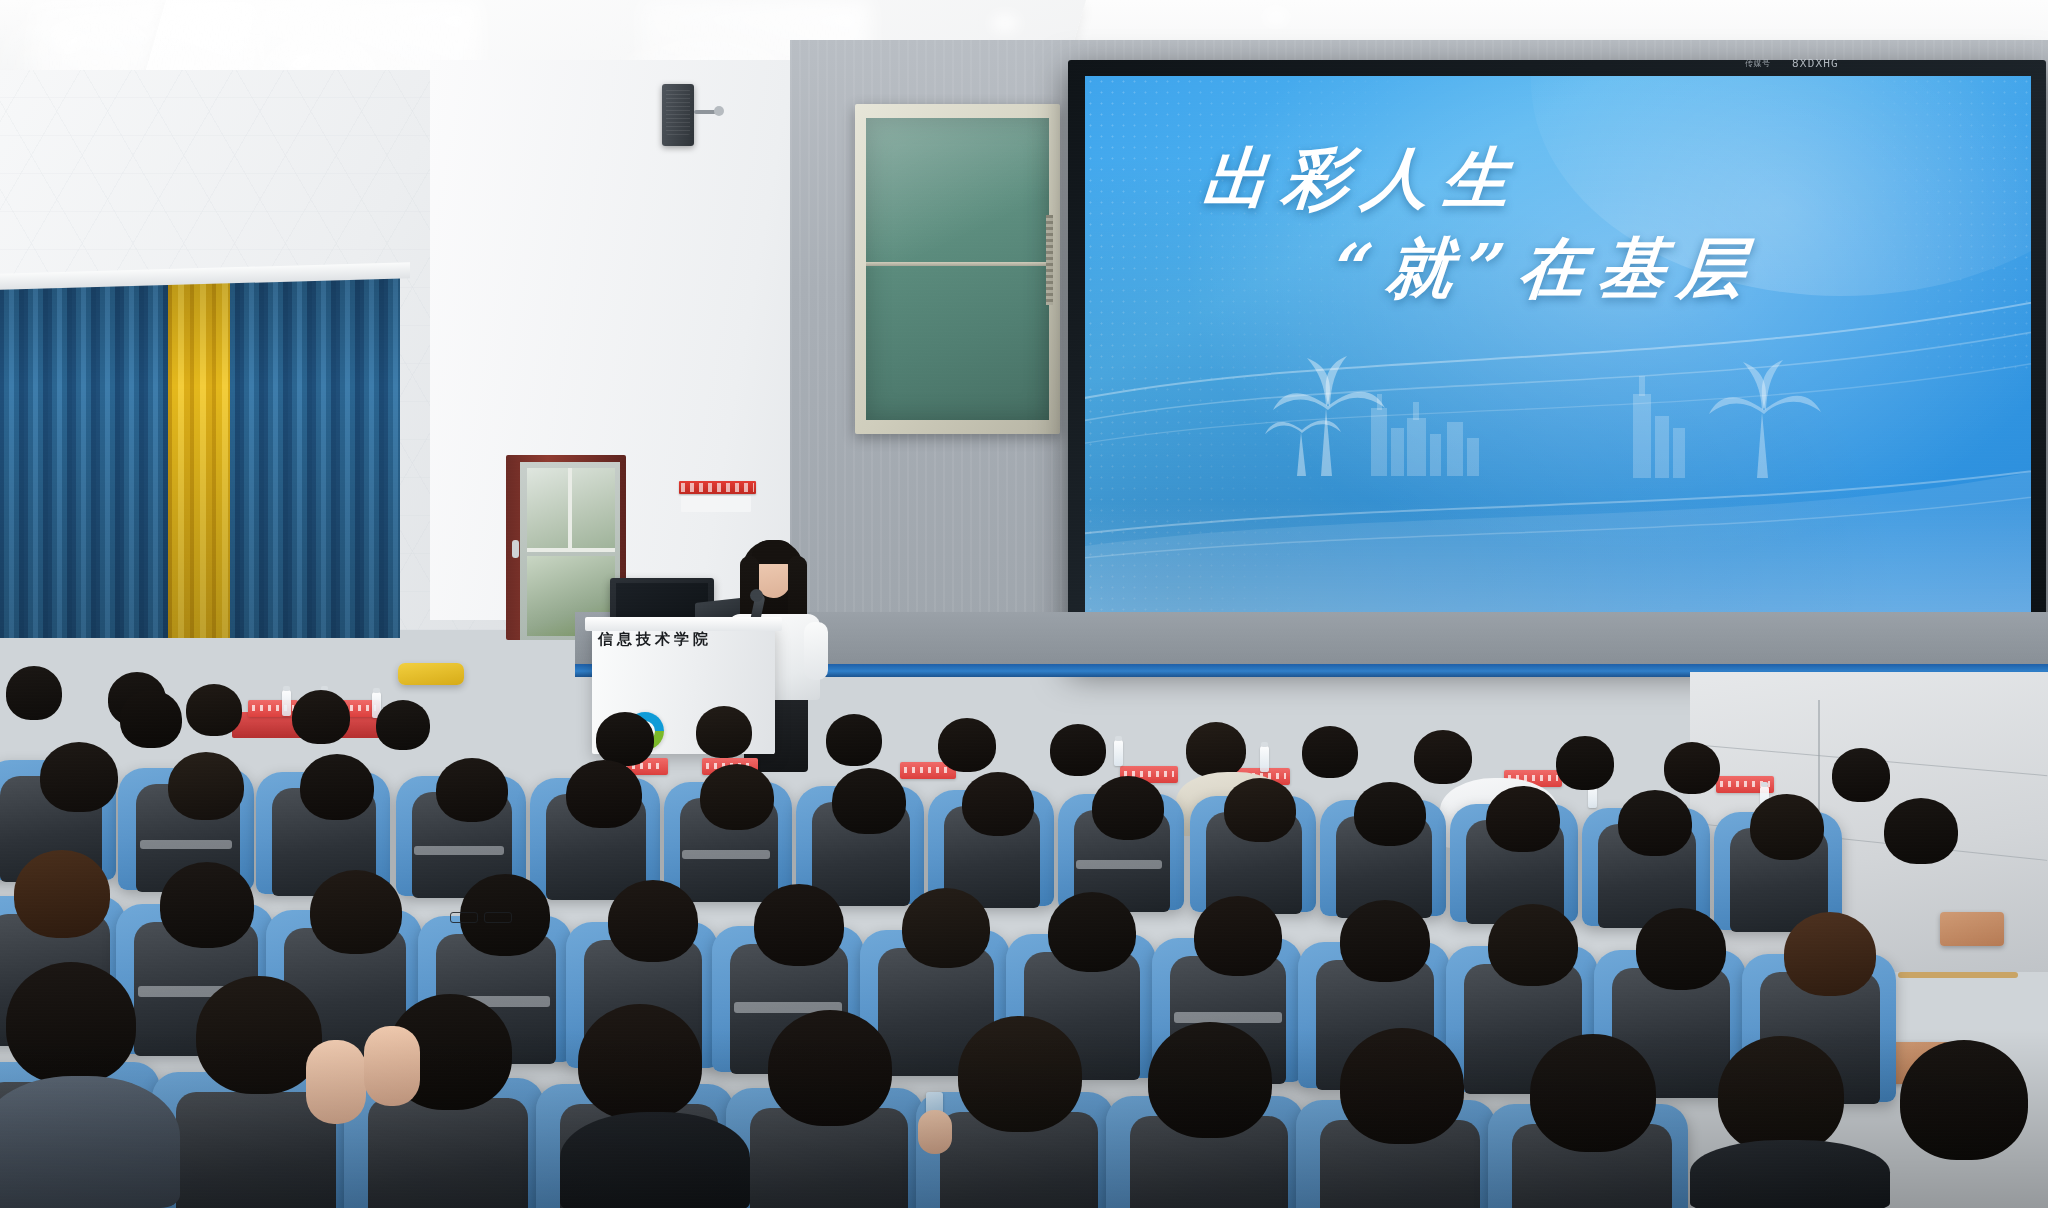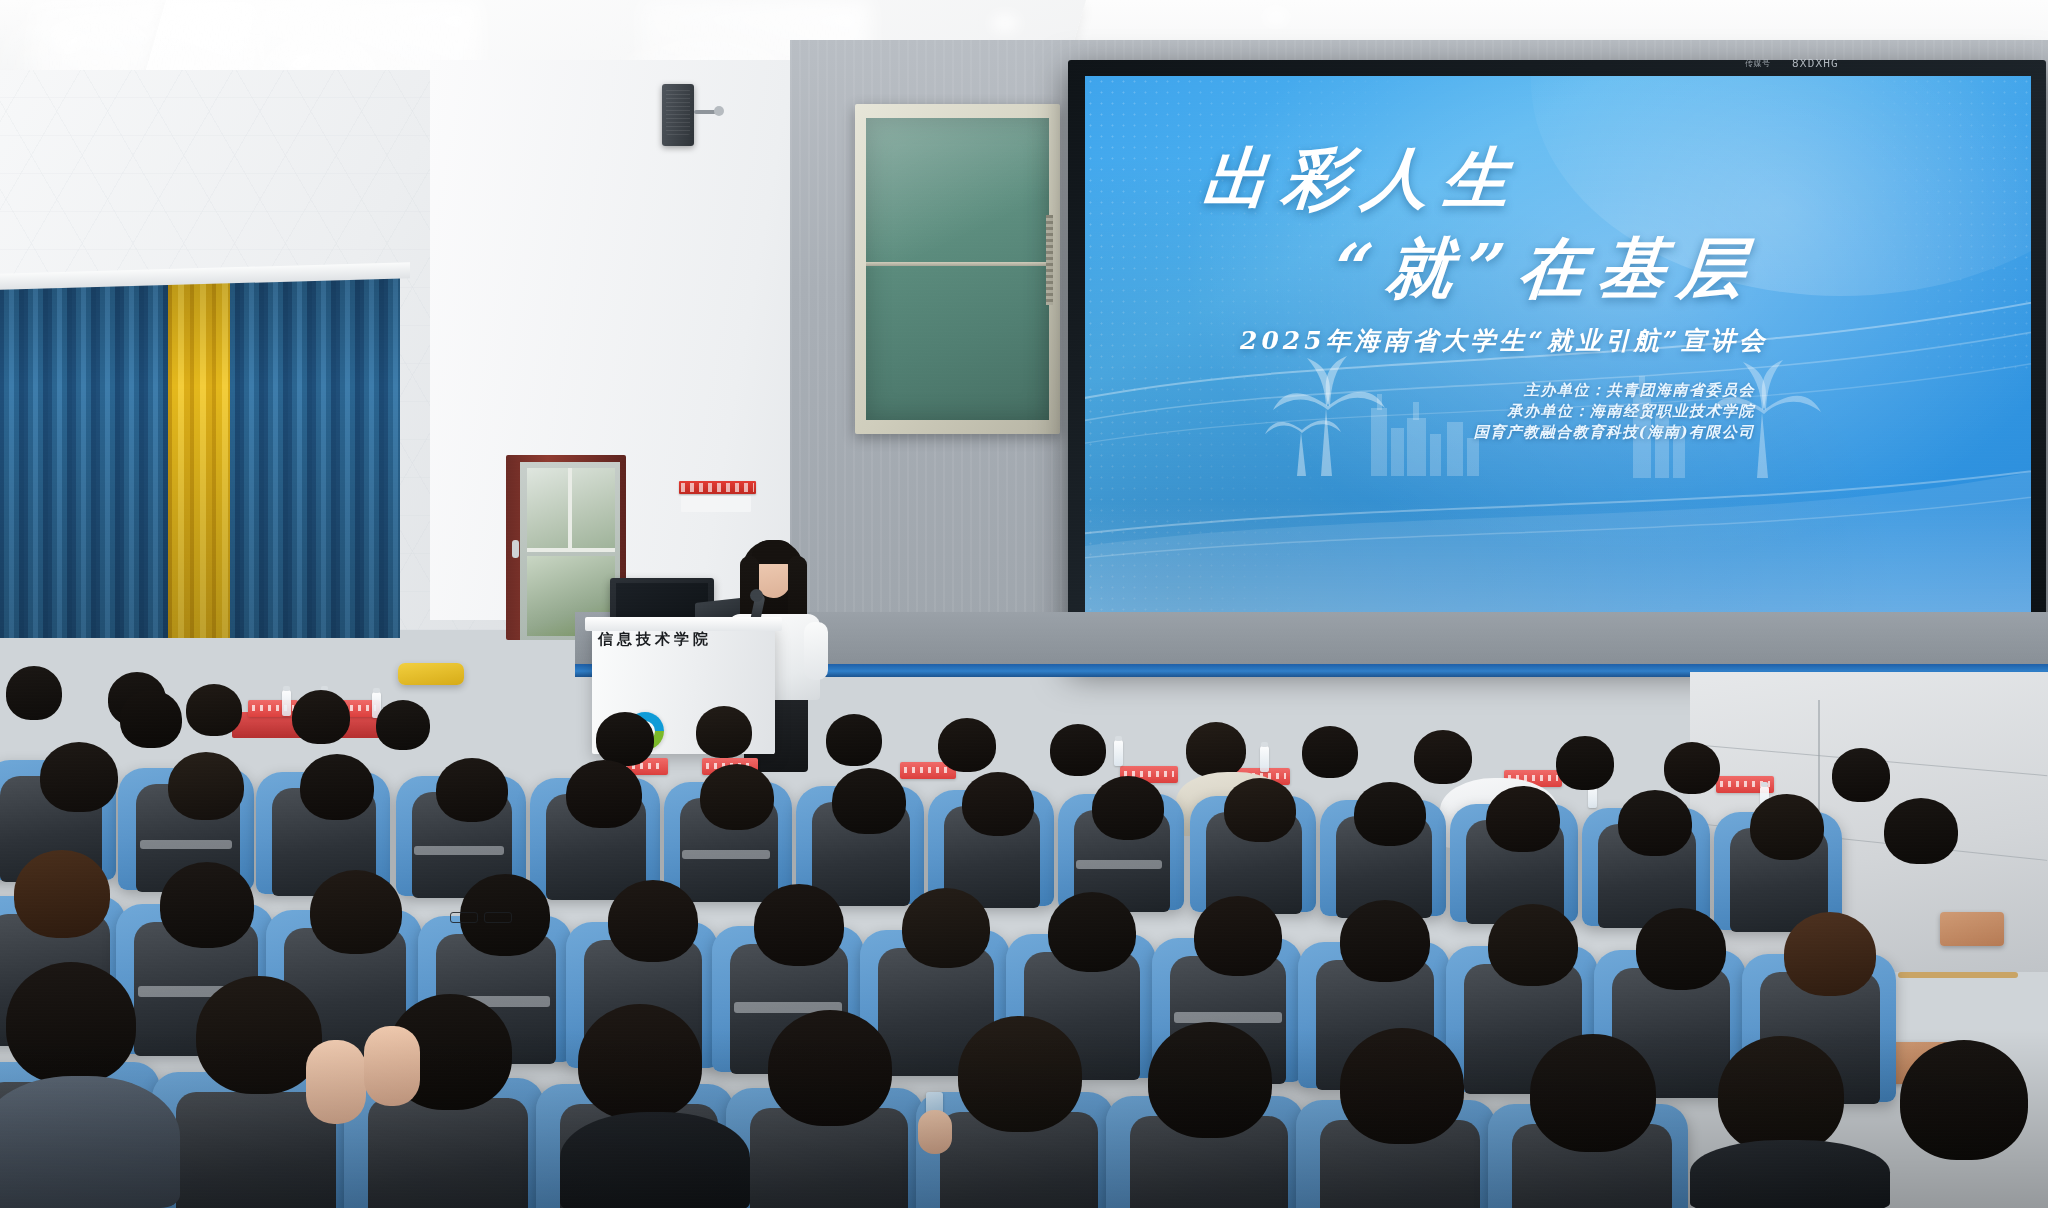--- a/index.html
+++ b/index.html
@@ -328,26 +328,20 @@
         <path d="M679 334 C 710 310, 728 320, 736 336 C 716 320, 694 324, 679 338 Z"></path>
         <path d="M679 332 C 672 304, 682 290, 698 284 C 686 298, 682 314, 681 334 Z"></path>
         <path d="M679 332 C 686 306, 674 292, 658 286 C 670 300, 676 314, 677 334 Z"></path>
       </g>
     </svg>
 
     <div class="led-bottomglow"></div>
 
     <div class="led-title1">出彩人生</div>
     <div class="led-title2">“就”在基层</div>
-    <div class="led-sub">2025年海南省大学生“就业引航”宣讲会</div>
-    <div class="led-orgs">
-      <div>主办单位：共青团海南省委员会</div>
-      <div>承办单位：海南经贸职业技术学院</div>
-      <div>国育产教融合教育科技(海南)有限公司</div>
-    </div>
   </div>
 
   <div class="watermark-cn">传媒号</div>
   <div class="watermark">8XDXHG</div>
 
   <div class="stage-wall"></div>
   <div class="stage-trim"></div>
   <div class="stage-floor"></div>
   <div class="floor-line" style="left:1700px;top:760px;width:348px;transform:rotate(5deg);"></div>
   <div class="floor-line" style="left:1706px;top:842px;width:342px;transform:rotate(6deg);"></div>

